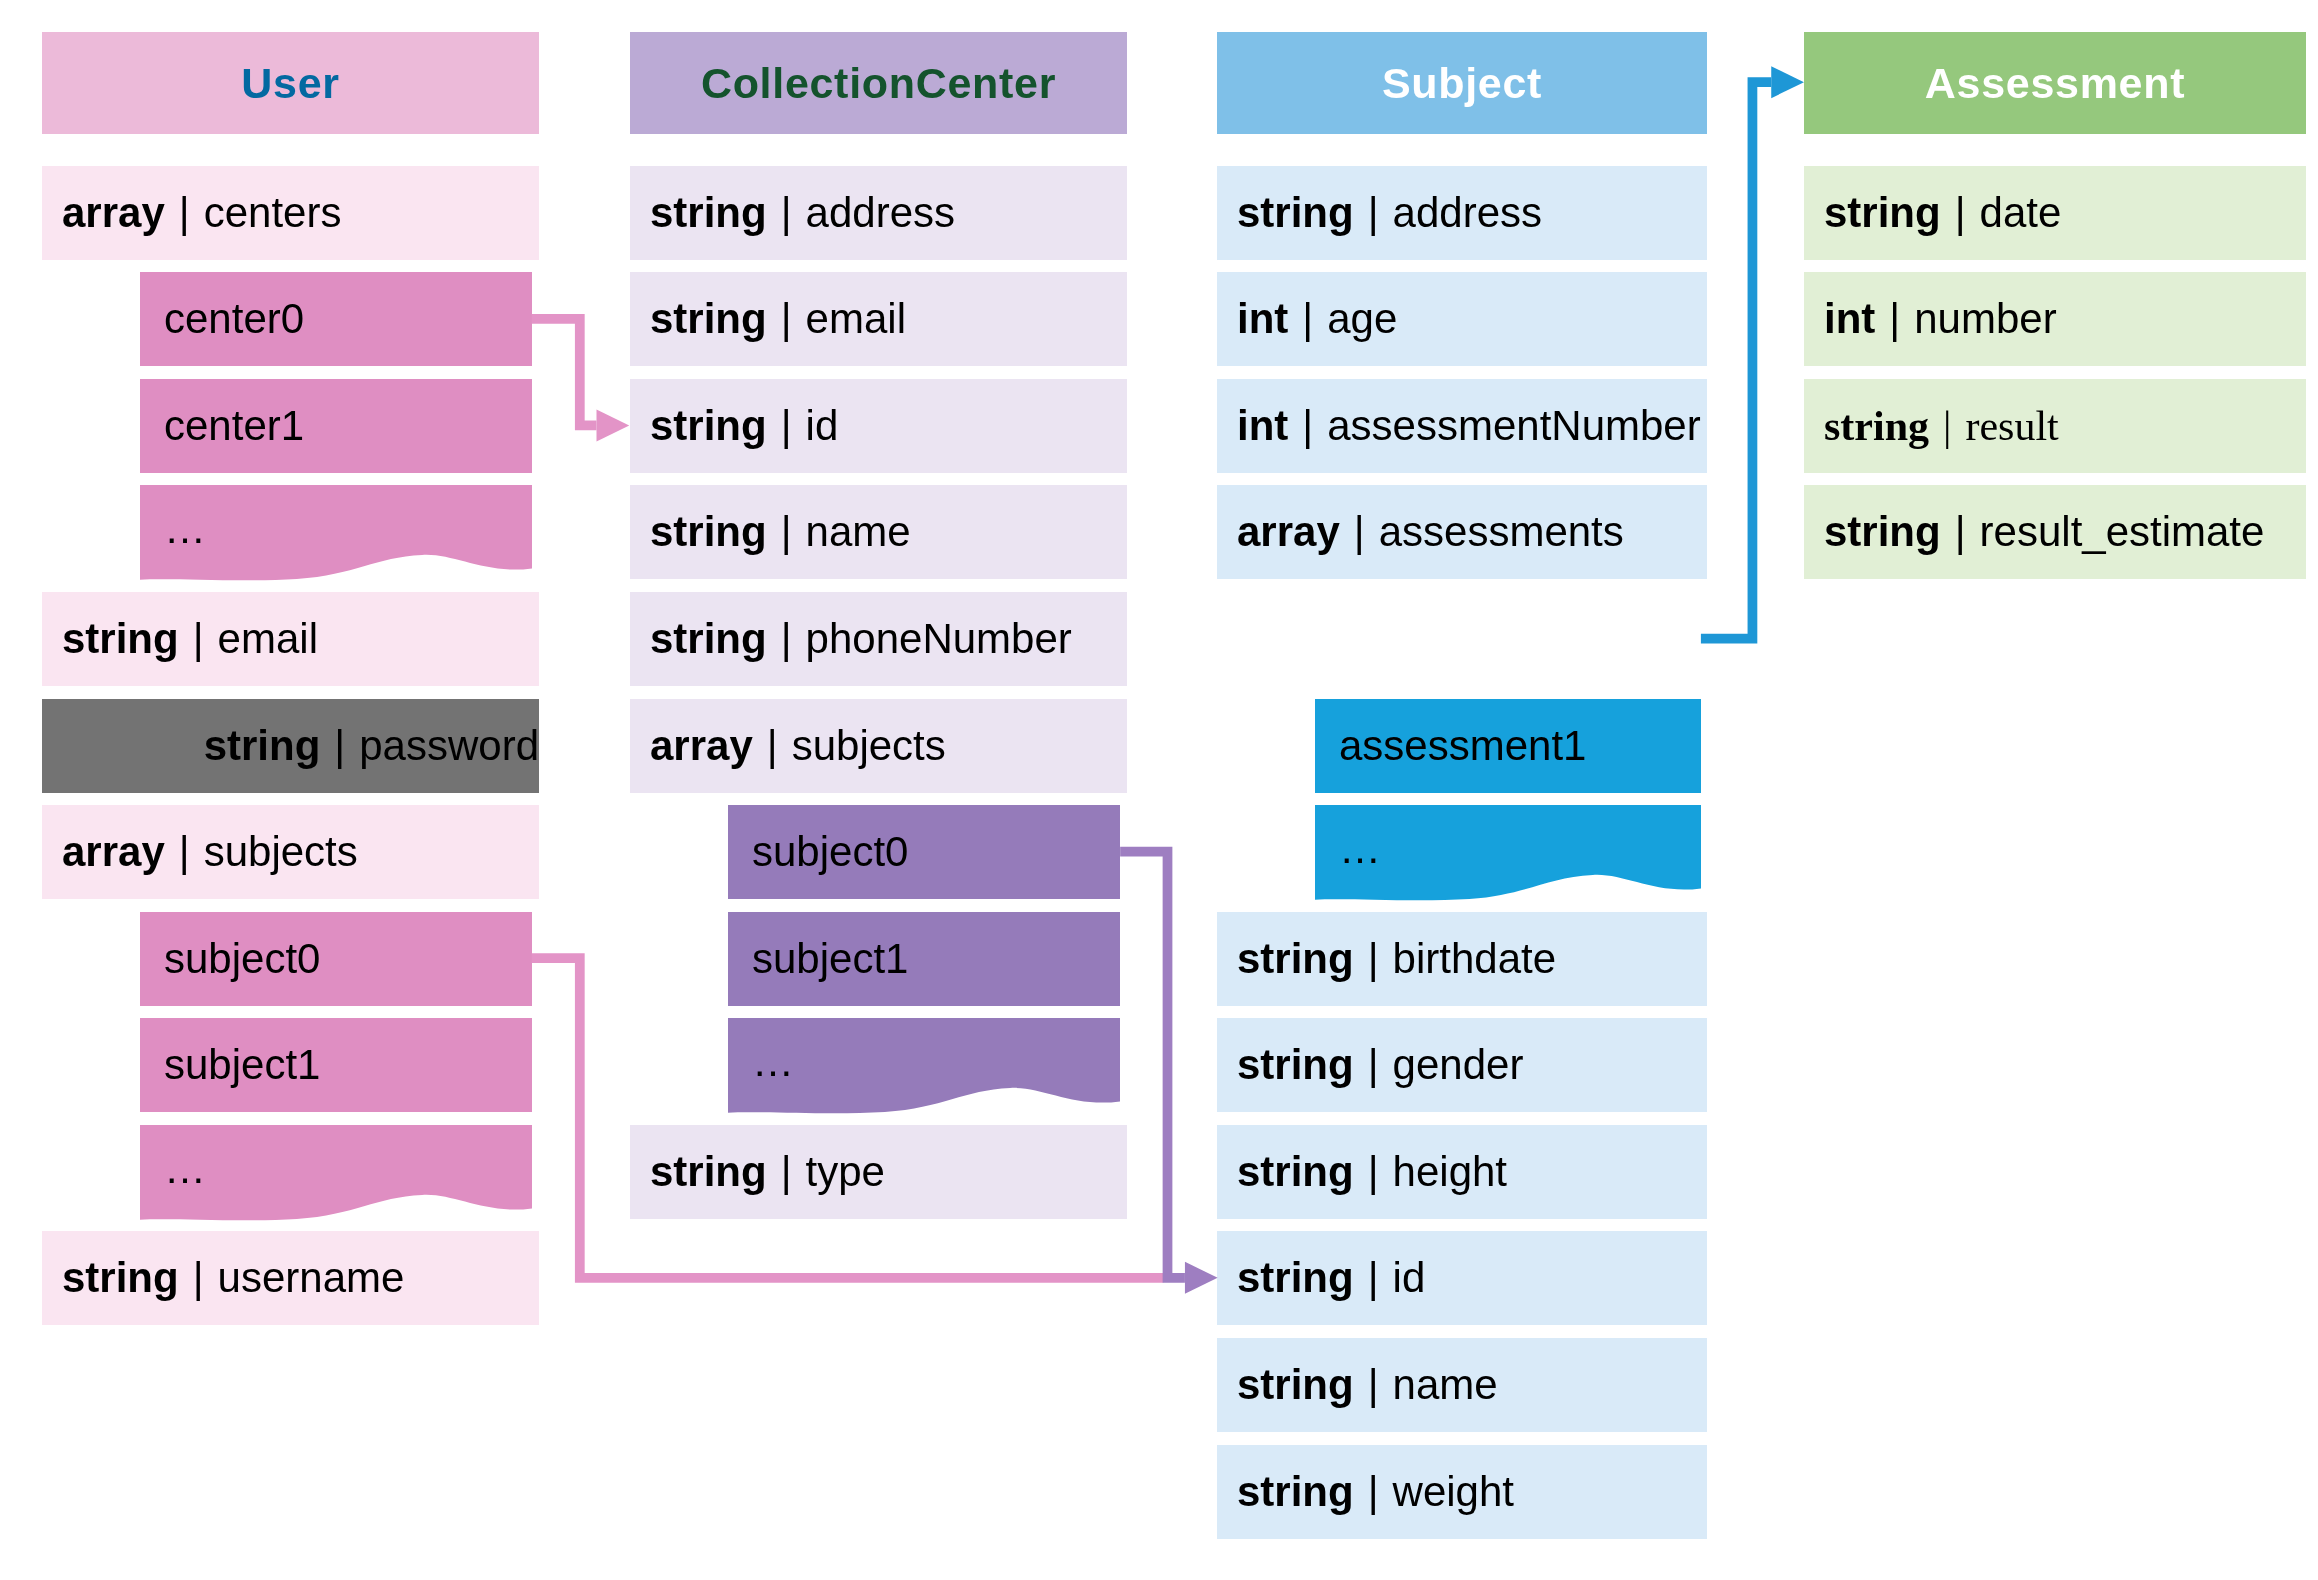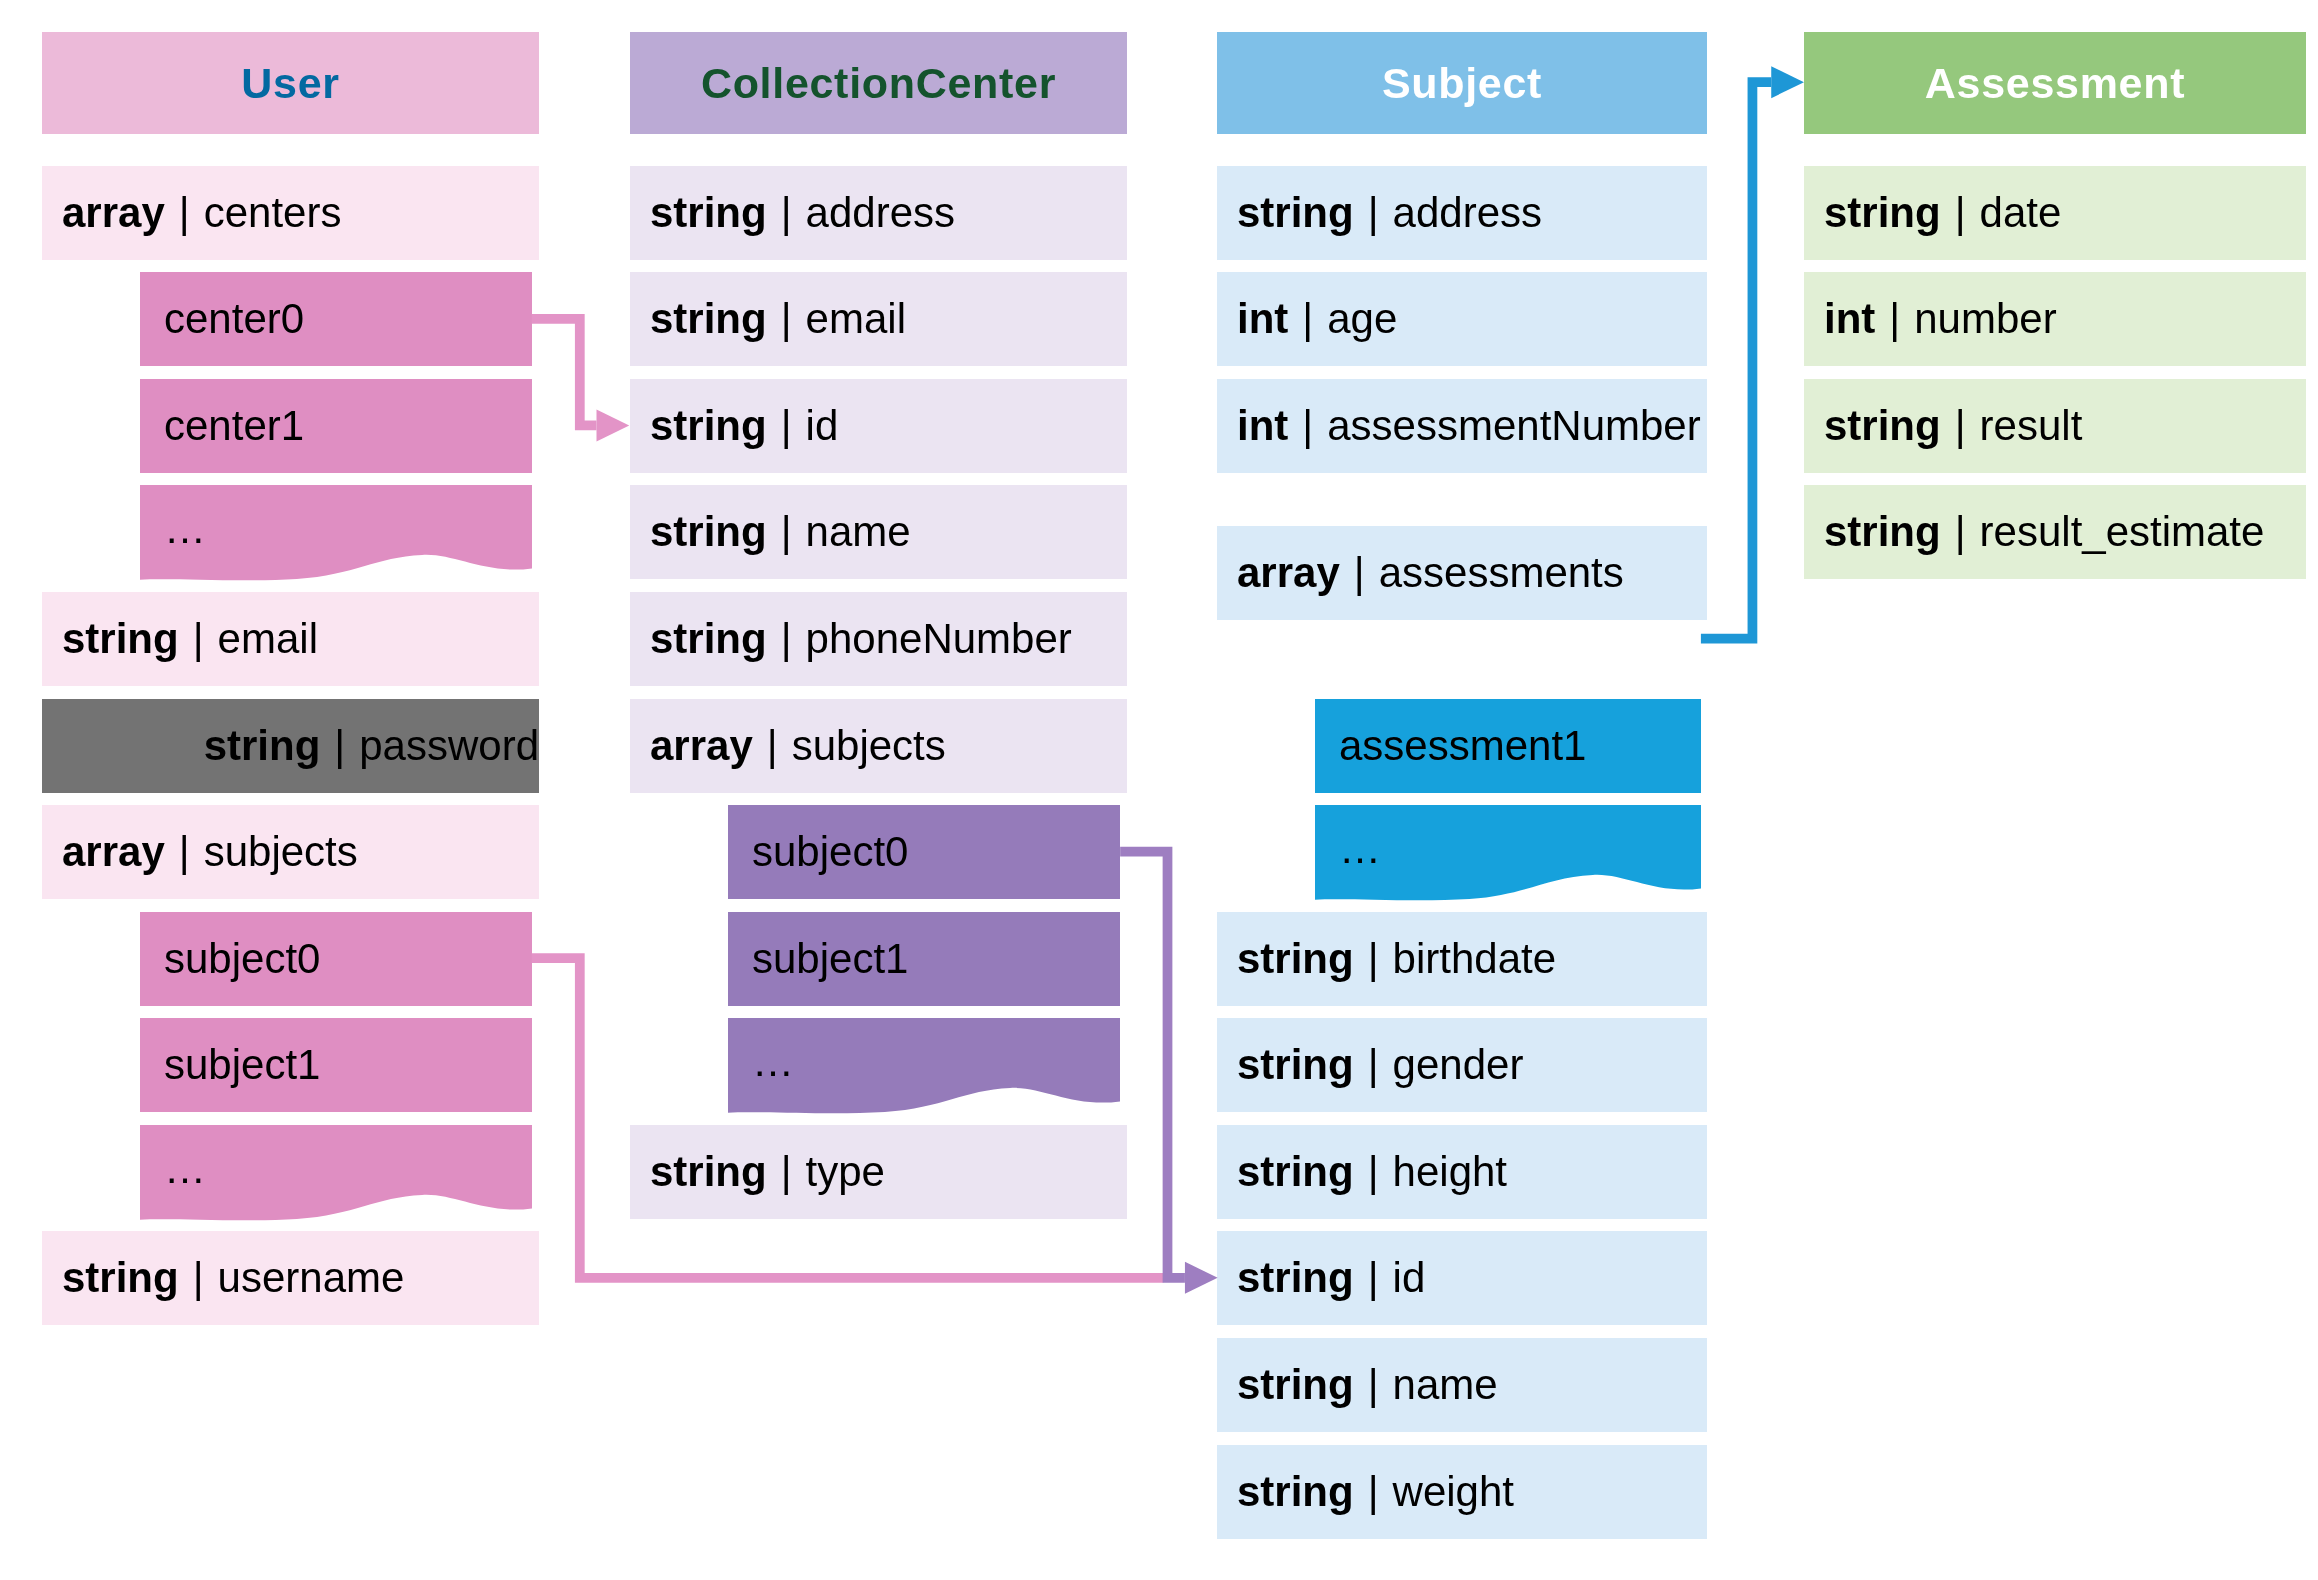--- a/index.html
+++ b/index.html
@@ -64,40 +64,40 @@
         </svg>
         <div class="ellipsis-label">…</div>
       </div>
       <div class="row" style="top: 1125px; height: 94px; width: 497px; background: rgb(235, 228, 242);"><span class="type">string</span><span class="sep">|</span><span class="fname">type</span></div>
     </div>
     <div class="column" style="left: 1217px; width: 490px;">
       <div class="entity-header" style="top: 32px; height: 102px; background: rgb(127, 192, 232); color: rgb(255, 255, 255);">Subject</div>
       <div class="row" style="top: 166px; height: 94px; width: 490px; background: rgb(217, 234, 248);"><span class="type">string</span><span class="sep">|</span><span class="fname">address</span></div>
       <div class="row" style="top: 272px; height: 94px; width: 490px; background: rgb(217, 234, 248);"><span class="type">int</span><span class="sep">|</span><span class="fname">age</span></div>
       <div class="row" style="top: 379px; height: 94px; width: 490px; background: rgb(217, 234, 248);"><span class="type">int</span><span class="sep">|</span><span class="fname">assessmentNumber</span></div>
-      <div class="row" style="top: 485px; height: 94px; width: 490px; background: rgb(217, 234, 248); margin-top: 41px;"><span class="type">array</span><span class="sep">|</span><span class="fname">assessments</span></div>
+      <div class="row" style="top: 485px; height: 94px; width: 490px; background: rgb(217, 234, 248);"><span class="type">array</span><span class="sep">|</span><span class="fname">assessments</span></div>
       <div class="item-row" style="top: 699px; height: 94px; left: 98px; width: 386px; background: rgb(22, 161, 220);">assessment1</div>
       <div class="ellipsis-wrap" style="top: 805px; left: 98px; width: 386px; height: 99px;">
         <svg width="386" height="99" viewBox="0 0 560 140" preserveAspectRatio="none">
           <path d="M0,0 H560 V118 C493,127 448,96 403,99 C336,102 308,127 224,133 C140,138 45,131 0,134 Z" fill="#16a1dc"></path>
         </svg>
         <div class="ellipsis-label">…</div>
       </div>
       <div class="row" style="top: 912px; height: 94px; width: 490px; background: rgb(217, 234, 248);"><span class="type">string</span><span class="sep">|</span><span class="fname">birthdate</span></div>
       <div class="row" style="top: 1018px; height: 94px; width: 490px; background: rgb(217, 234, 248);"><span class="type">string</span><span class="sep">|</span><span class="fname">gender</span></div>
       <div class="row" style="top: 1125px; height: 94px; width: 490px; background: rgb(217, 234, 248);"><span class="type">string</span><span class="sep">|</span><span class="fname">height</span></div>
       <div class="row" style="top: 1231px; height: 94px; width: 490px; background: rgb(217, 234, 248);"><span class="type">string</span><span class="sep">|</span><span class="fname">id</span></div>
       <div class="row" style="top: 1338px; height: 94px; width: 490px; background: rgb(217, 234, 248);"><span class="type">string</span><span class="sep">|</span><span class="fname">name</span></div>
       <div class="row" style="top: 1445px; height: 94px; width: 490px; background: rgb(217, 234, 248);"><span class="type">string</span><span class="sep">|</span><span class="fname">weight</span></div>
     </div>
     <div class="column" style="left: 1804px; width: 502px;">
       <div class="entity-header" style="top: 32px; height: 102px; background: rgb(149, 200, 125); color: rgb(255, 255, 255);">Assessment</div>
       <div class="row" style="top: 166px; height: 94px; width: 502px; background: rgb(225, 239, 213);"><span class="type">string</span><span class="sep">|</span><span class="fname">date</span></div>
       <div class="row" style="top: 272px; height: 94px; width: 502px; background: rgb(225, 239, 213);"><span class="type">int</span><span class="sep">|</span><span class="fname">number</span></div>
-      <div class="row" style="top: 379px; height: 94px; width: 502px; background: rgb(225, 239, 213);"><span class="type">string</span><span class="sep">|</span><span class="fname">result</span></div>
+      <div class="row" style="top: 379px; height: 94px; width: 502px; background: rgb(225, 239, 213); font-family: Liberation Serif, serif;"><span class="type">string</span><span class="sep">|</span><span class="fname">result</span></div>
       <div class="row" style="top: 485px; height: 94px; width: 502px; background: rgb(225, 239, 213);"><span class="type">string</span><span class="sep">|</span><span class="fname">result_estimate</span></div>
     </div>
     <svg id="arrow-layer" width="2319" height="1580" viewBox="0 0 3329 2269">
       <polyline points="763,458 832,458 832,611 856,611" fill="none" stroke="#e394c7" stroke-width="14"></polyline>
       <polygon points="856,588 856,634 903,611" fill="#e394c7"></polygon>
       <polyline points="763,1376 832,1376 832,1835 1670,1835" fill="none" stroke="#e394c7" stroke-width="14"></polyline>
       <polyline points="1608,1223 1676,1223 1676,1835 1701,1835" fill="none" stroke="#9e7ec1" stroke-width="14"></polyline>
       <polygon points="1701,1812 1701,1858 1748,1835" fill="#9e7ec1"></polygon>
       <polyline points="2442,917 2516,917 2516,118 2543,118" fill="none" stroke="#1e97d6" stroke-width="14"></polyline>
       <polygon points="2543,95 2543,141 2590,118" fill="#1e97d6"></polygon>

